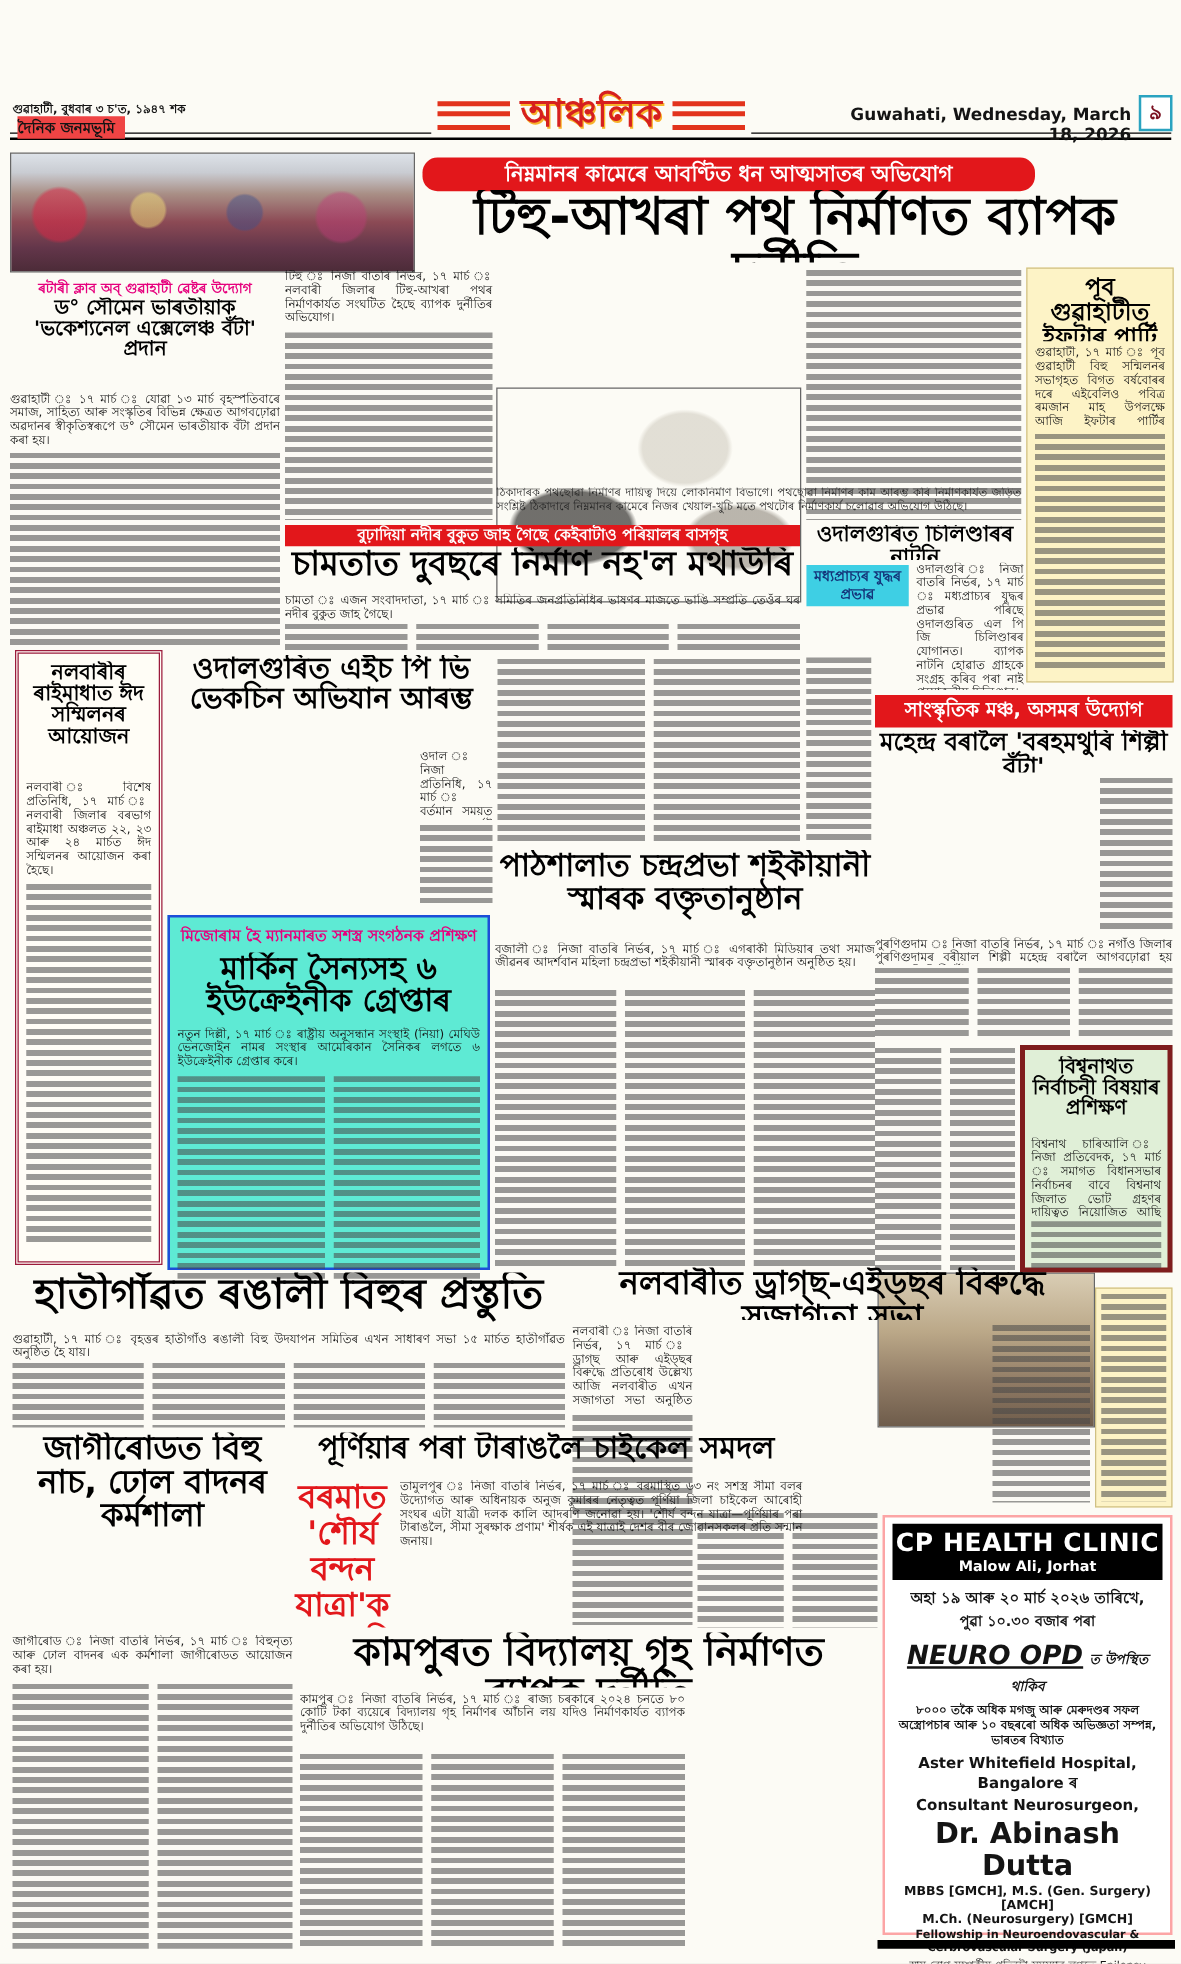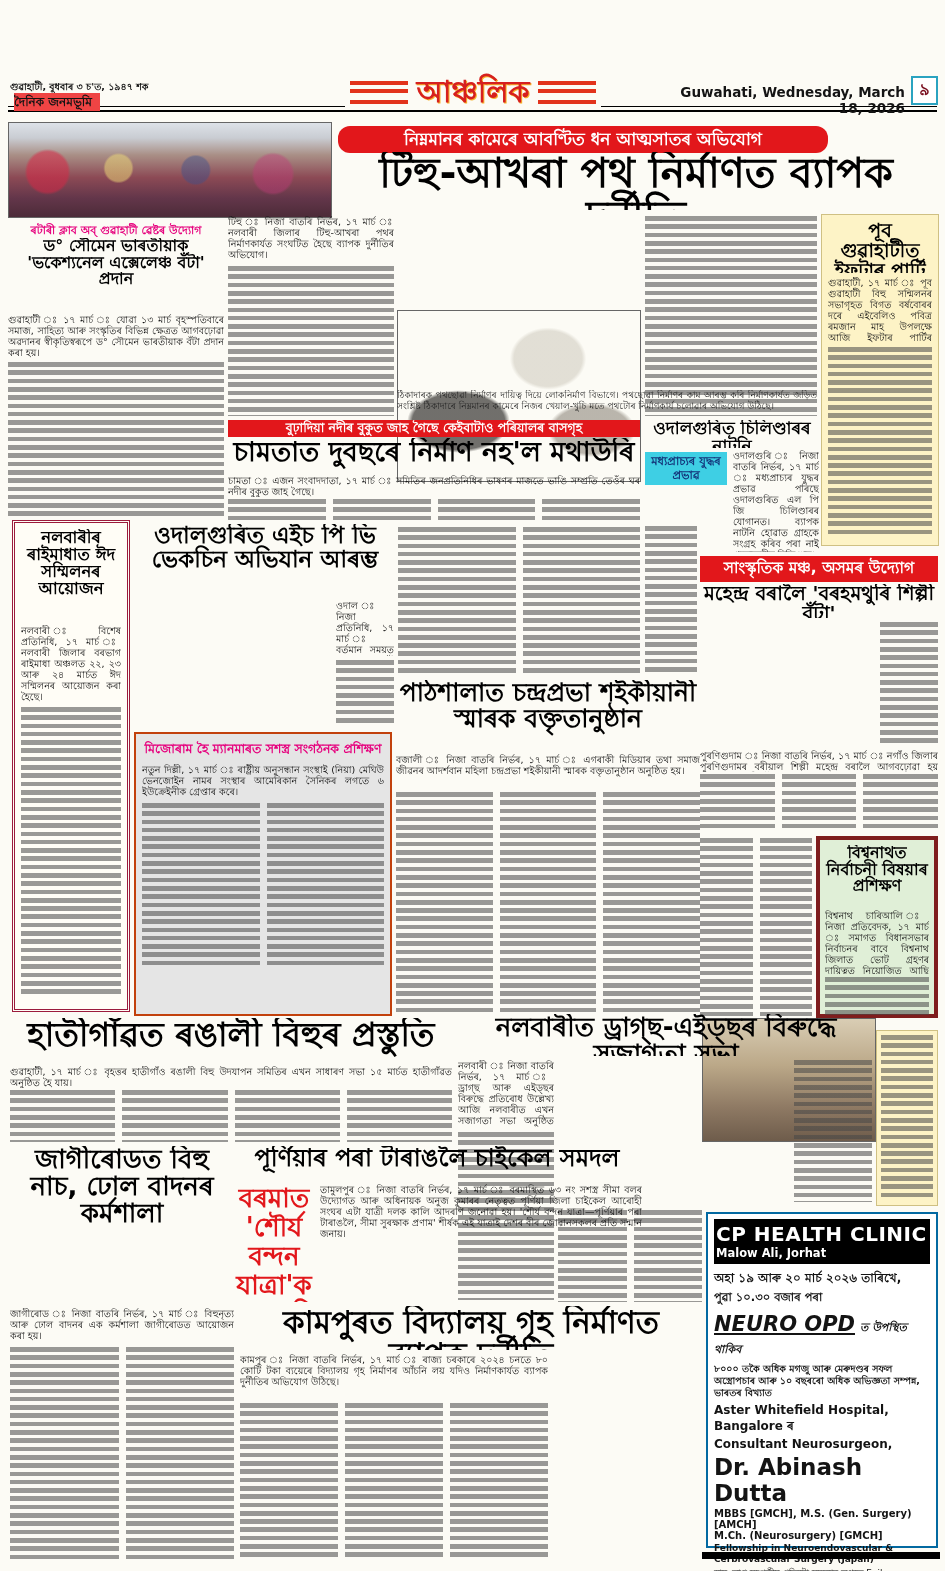--- a/index.html
+++ b/index.html
@@ -30,26 +30,26 @@
   .ph-hpv:after{content:"";position:absolute;inset:0;background:
      radial-gradient(circle at 18% 55%,rgba(200,60,80,.55) 0 9%,transparent 10%),
      radial-gradient(circle at 45% 50%,rgba(250,250,250,.6) 0 8%,transparent 9%),
      radial-gradient(circle at 70% 52%,rgba(245,245,240,.55) 0 8%,transparent 9%);}
   .ph-mahendra{background:linear-gradient(180deg,#d9cdb4 0%,#bba888 38%,#8f7a64 72%,#6e5c4b 100%);}
   .rule{background:#000;}
   .mastbar{width:58px;height:15px;border-top:4px solid #e2331c;border-bottom:4px solid #e2331c;position:relative;}
   .mastbar:after{content:"";position:absolute;left:0;right:0;top:4px;height:4px;background:#e2331c;}
   .yellowbox{background:#fdf3c6;border:1px solid #cfc083;}
   .greenbox{background:#e0efd7;border:4px solid #7f1d1d;}
-  .olivebox{background:#e5e5e5;border:2px solid #c2410c;}
+  .olivebox{background:#5eead4;border:2px solid #1d4ed8;}
   .eidbox{border:3px double #9b1b3c;background:#fffdf6;}
   .cyan-tag{background:#3ecfe4;color:#14357a;font-weight:bold;text-align:center;
             font-size:11.5px;line-height:1.25;padding:2px 3px;}
   .sidehead-red{color:#e2171b;font-weight:bold;text-align:center;line-height:1.12;overflow:hidden;}
-  .ad{border:2px solid #0369a1;background:#fff;padding:5px 6px;text-align:left;}
+  .ad{border:2px solid #fca5a5;background:#fff;padding:5px 6px;text-align:center;}
   .ad-head{background:#000;color:#fff;padding:3px 2px 4px;}
 </style>
 </head>
 <body>
 
 <div id="page">
 
   <div class="abs" style="left:10px;top:80px;width:240px;height:13px;font-size:9.5px;font-weight:bold;">গুৱাহাটী, বুধবাৰ ৩ চ'ত, ১৯৪৭ শক</div>
   <div class="abs rule" style="left:8px;top:106px;width:929px;height:1px;"></div>
   <div class="abs rule" style="left:8px;top:110px;width:929px;height:2px;"></div>
@@ -134,20 +134,21 @@
   <div class="abs photo ph-hpv" style="left:136px;top:600px;width:196px;height:128px;"></div>
   <div class="abs" style="left:336px;top:600px;width:58px;height:128px;">
     <div class="lead" style="height:56px;">ওদাল ঃ নিজা প্ৰতিনিধি, ১৭ মাৰ্চ ঃ বৰ্তমান সময়ত জৰায়ু কৰ্কট ৰোগে মহিলাসকলক ভয়াবহ ৰূপত ক্ষতি কৰিছে।</div>
     <div class="gkwrap" style="height:66px;margin-top:4px;">
         <div class="gk"></div>
       </div>
   </div>
 
   <div class="abs olivebox" style="left:134px;top:732px;width:258px;height:284px;padding:6px;">
     <div class="kick-mag" style="font-size:12.5px;">মিজোৰাম হৈ ম্যানমাৰত সশস্ত্ৰ সংগঠনক প্ৰশিক্ষণ</div>
+    <div class="hl" style="font-size:25px;height:56px;margin-top:2px;">মাৰ্কিন সৈন্যসহ ৬ ইউক্ৰেইনীক গ্ৰেপ্তাৰ</div>
     <div class="lead" style="height:34px;margin-top:4px;">নতুন দিল্লী, ১৭ মাৰ্চ ঃ ৰাষ্ট্ৰীয় অনুসন্ধান সংস্থাই (নিয়া) মেঘিউ ভেনজোইন নামৰ সংস্থাৰ আমেৰিকান সৈনিকৰ লগতে ৬ ইউক্ৰেইনীক গ্ৰেপ্তাৰ কৰে।</div>
     <div class="gkwrap" style="height:162px;margin-top:5px;">
         <div class="gk"></div>
         <div class="gk"></div>
       </div>
   </div>
 
   <div class="abs hl" style="left:396px;top:680px;width:304px;height:70px;font-size:25px;">পাঠশালাত চন্দ্ৰপ্ৰভা শইকীয়ানী স্মাৰক বক্তৃতানুষ্ঠান</div>
   <div class="abs" style="left:396px;top:754px;width:304px;height:262px;">
     <div class="lead" style="height:33px;">বজালী ঃ নিজা বাতৰি নিৰ্ভৰ, ১৭ মাৰ্চ ঃ এগৰাকী মিডিয়াৰ তথা সমাজ জীৱনৰ আদৰ্শবান মহিলা চন্দ্ৰপ্ৰভা শইকীয়ানী স্মাৰক বক্তৃতানুষ্ঠান অনুষ্ঠিত হয়।</div>

